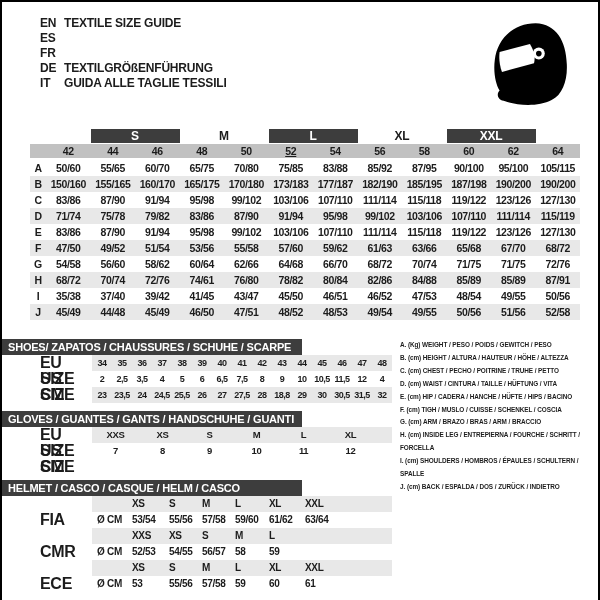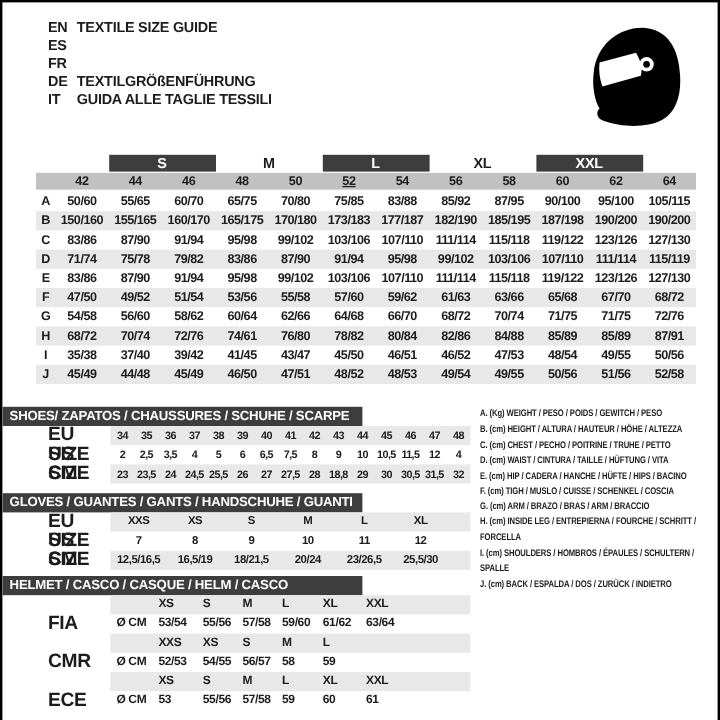--- a/index.html
+++ b/index.html
@@ -339,28 +339,20 @@
           <span>7</span>
           <span>8</span>
           <span>9</span>
           <span>10</span>
           <span>11</span>
           <span>12</span>
         </div>
       </div>
       <div class="sub-row">
         <span class="sub-row-label">CM</span>
-        <div class="sub-cells gloves-cells gray">
-          <span>12,5/16,5</span>
-          <span>16,5/19</span>
-          <span>18/21,5</span>
-          <span>20/24</span>
-          <span>23/26,5</span>
-          <span>25,5/30</span>
-        </div>
       </div>
     </div>
   <div class="sub-section helmet-section">
       <div class="sub-header">HELMET / CASCO / CASQUE / HELM / CASCO</div>
       <div class="sub-row">
         <span class="sub-row-label"></span>
         <div class="sub-cells helmet-cells gray">
           <span></span>
           <span>XS</span>
           <span>S</span>

